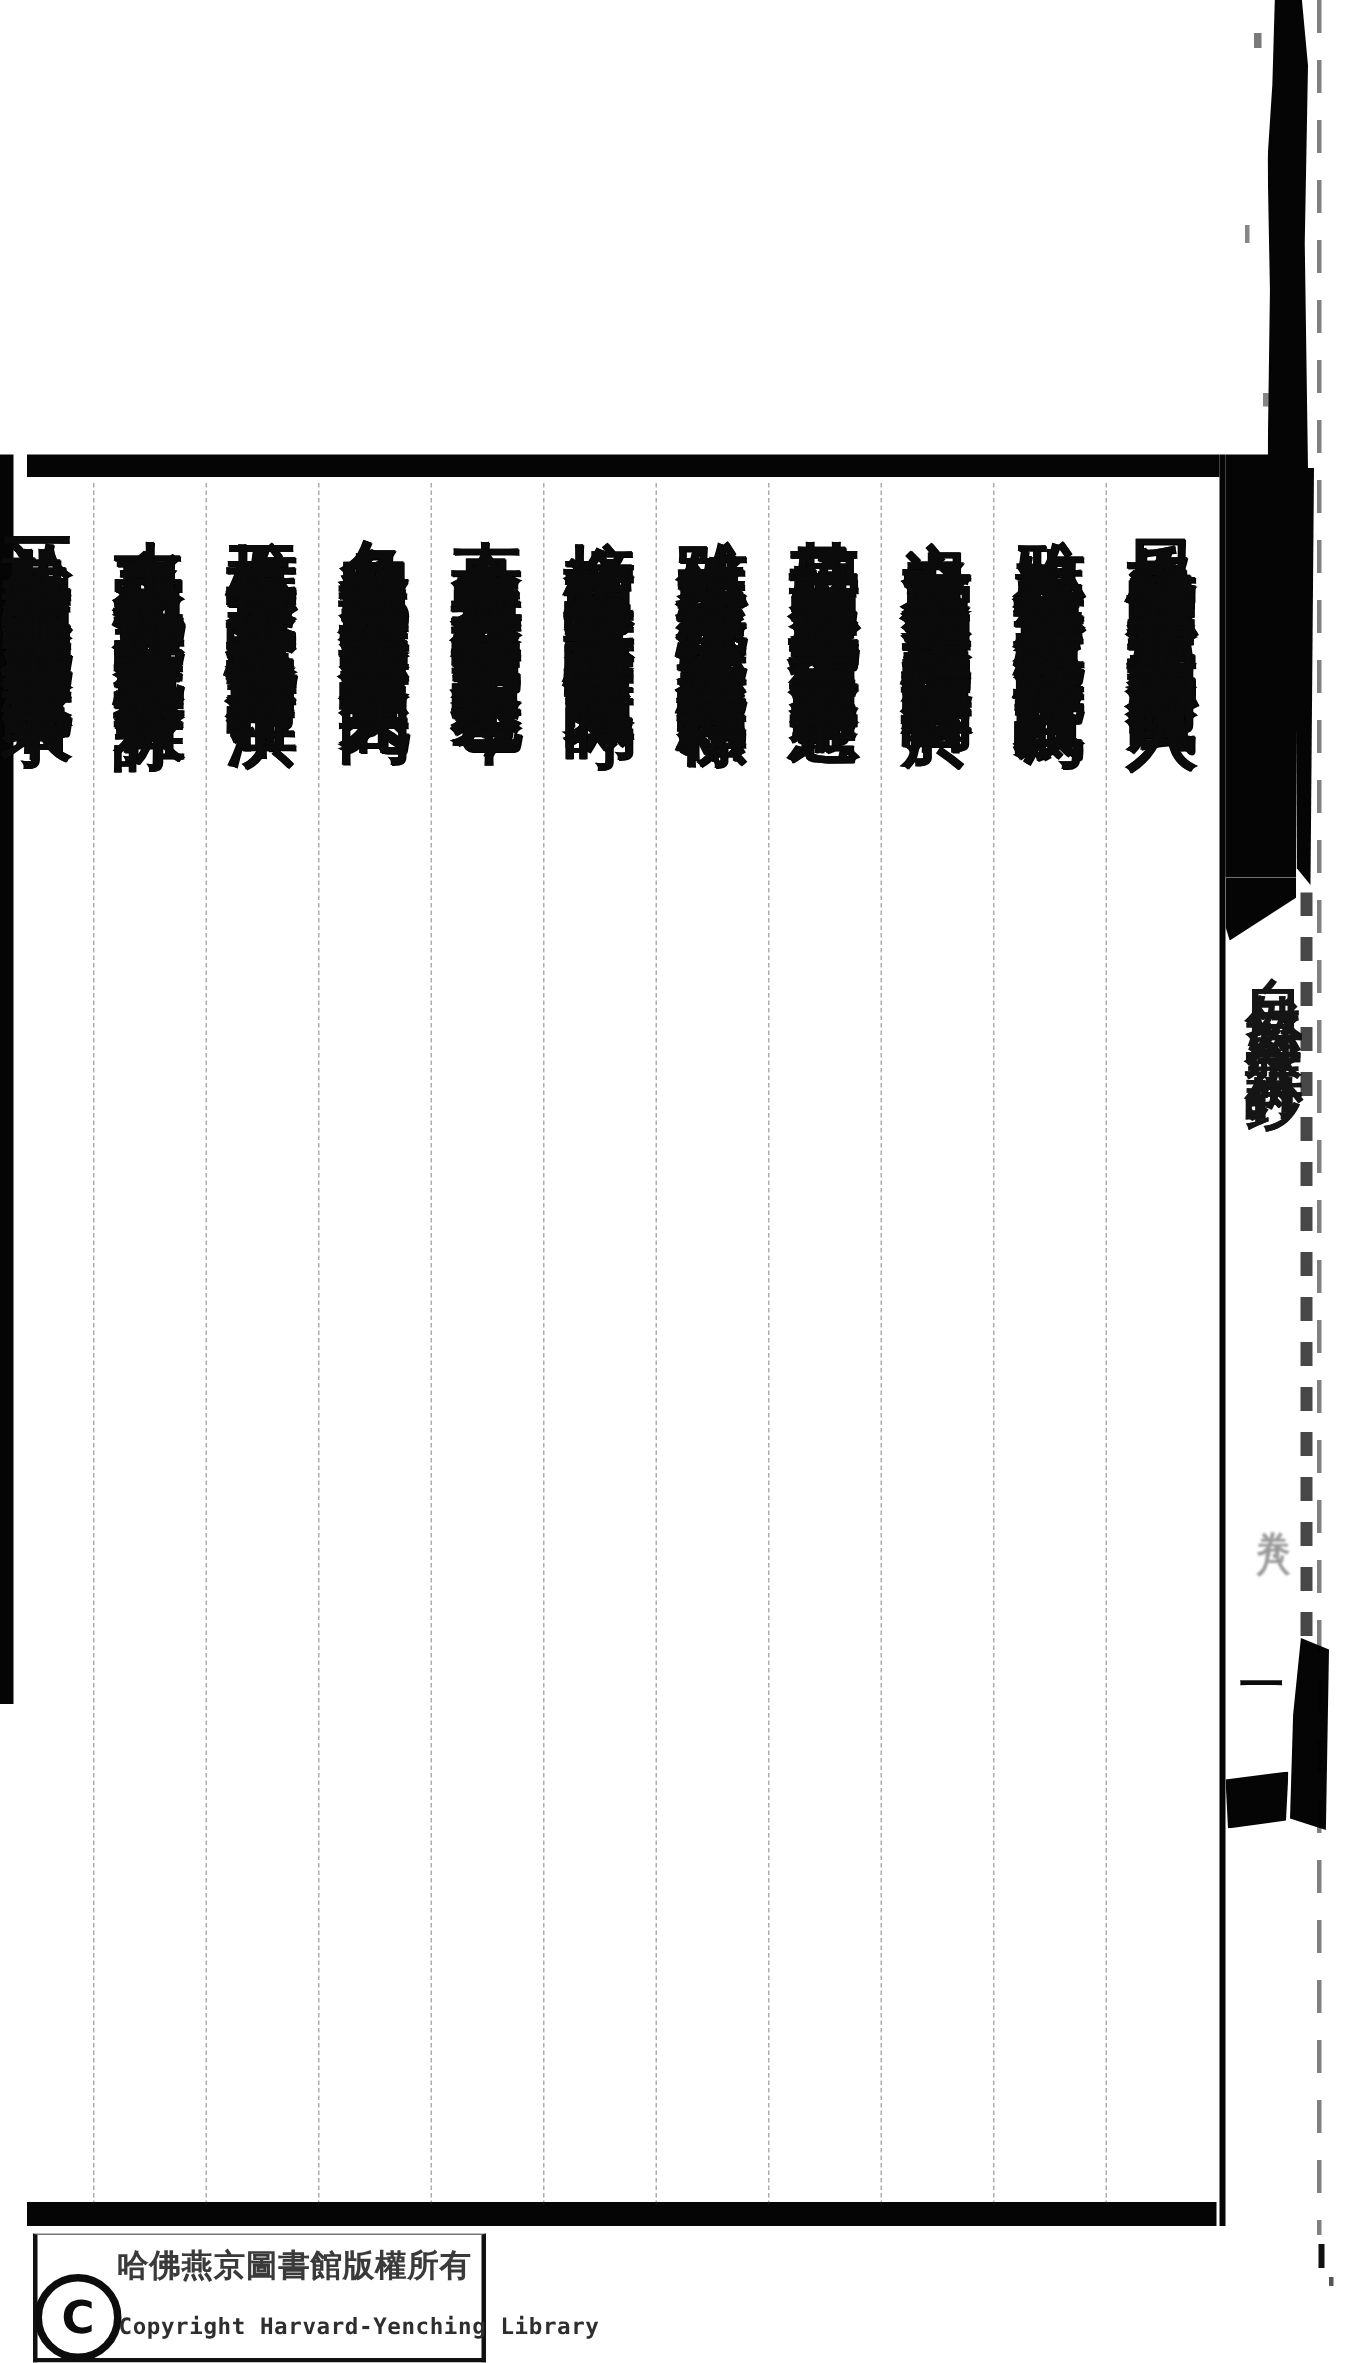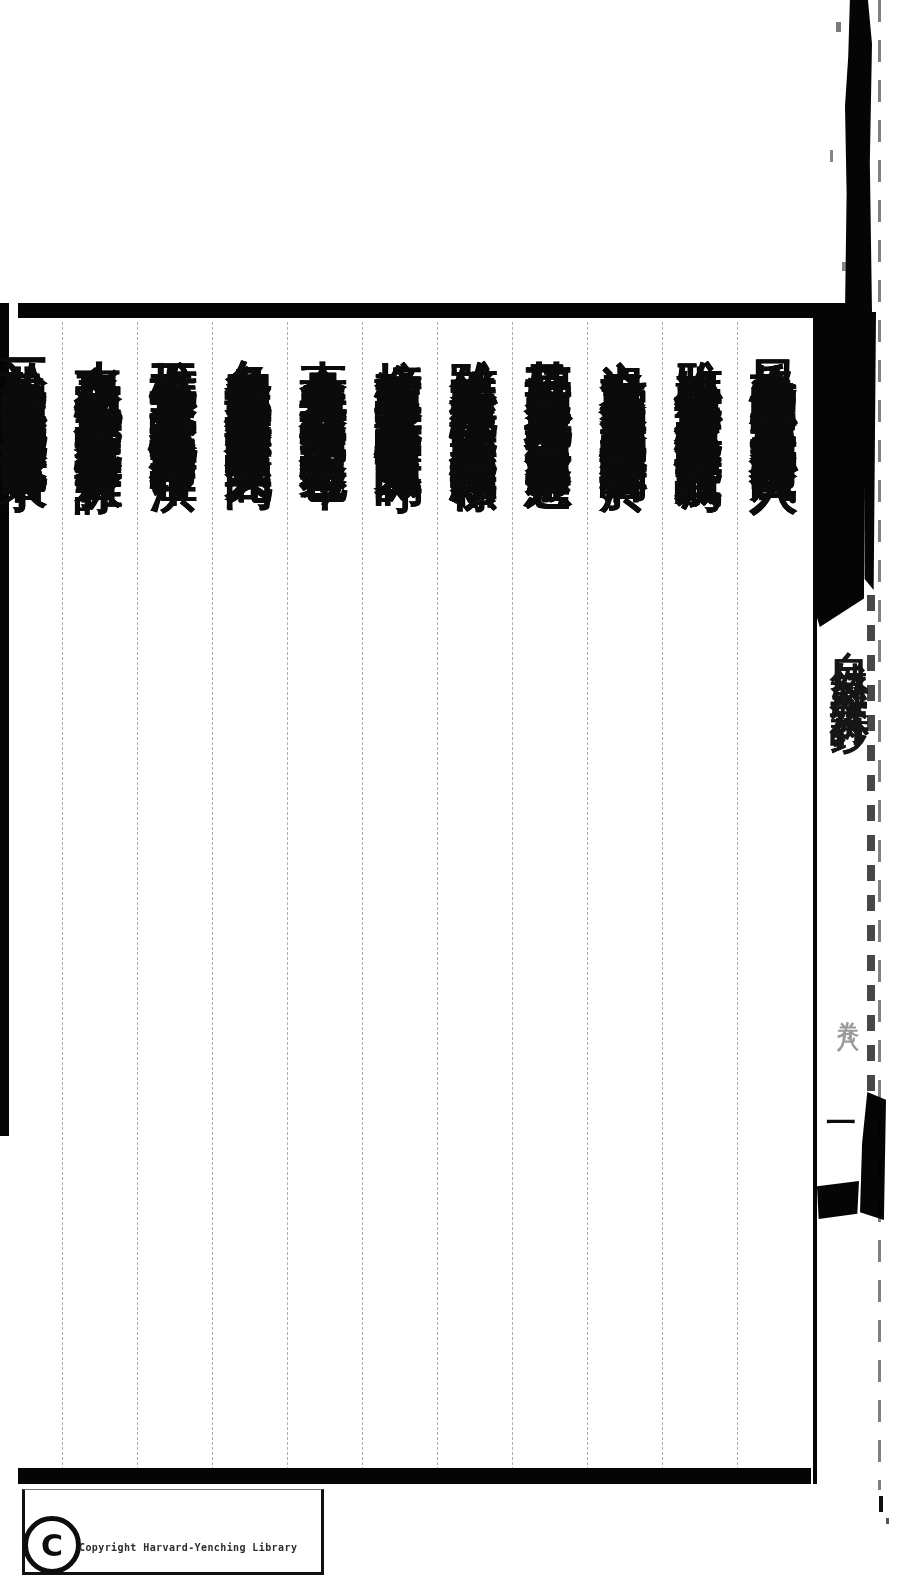--- a/index.html
+++ b/index.html
@@ -88,21 +88,21 @@
     left:-2px;top:26px;width:48px;height:48px;border:5px solid #0d0d0d;border-radius:50%;
     display:flex;align-items:center;justify-content:center;
     font-family:"DejaVu Sans", sans-serif;font-size:30px;font-weight:bold;color:#0d0d0d;
   }
   .stamp-cn{
     left:53px;top:6px;font-size:21px;font-weight:bold;color:#3a3a3a;
     letter-spacing:0.5px;filter:blur(0.35px);white-space:nowrap;
   }
   .stamp-en{
     left:54px;top:52px;font-family:"DejaVu Sans Mono", monospace;
-    font-size:10px;font-weight:bold;color:#2e2e2e;letter-spacing:0.4px;white-space:nowrap;
+    font-size:15px;font-weight:bold;color:#2e2e2e;letter-spacing:0.4px;white-space:nowrap;
   }
 </style>
 </head>
 <body>
 
 <div class="abs ink bar-top"></div>
 <div class="abs ink bar-bottom"></div>
 <div class="abs ink left-strip"></div>
 
 <div class="abs cols">
@@ -134,14 +134,15 @@
 <div class="abs blob-low"></div>
 <div class="abs hairline"></div>
 <div class="abs speck1"></div>
 <div class="abs speck2"></div>
 <div class="abs speck3"></div>
 <div class="abs mark-br1"></div>
 <div class="abs mark-br2"></div>
 
 <div class="abs stamp">
   <div class="abs stamp-circle">C</div>
+  <div class="abs stamp-cn">哈佛燕京圖書館版權所有</div>
   <div class="abs stamp-en">Copyright Harvard-Yenching Library</div>
 </div>
 
 </body></html>

